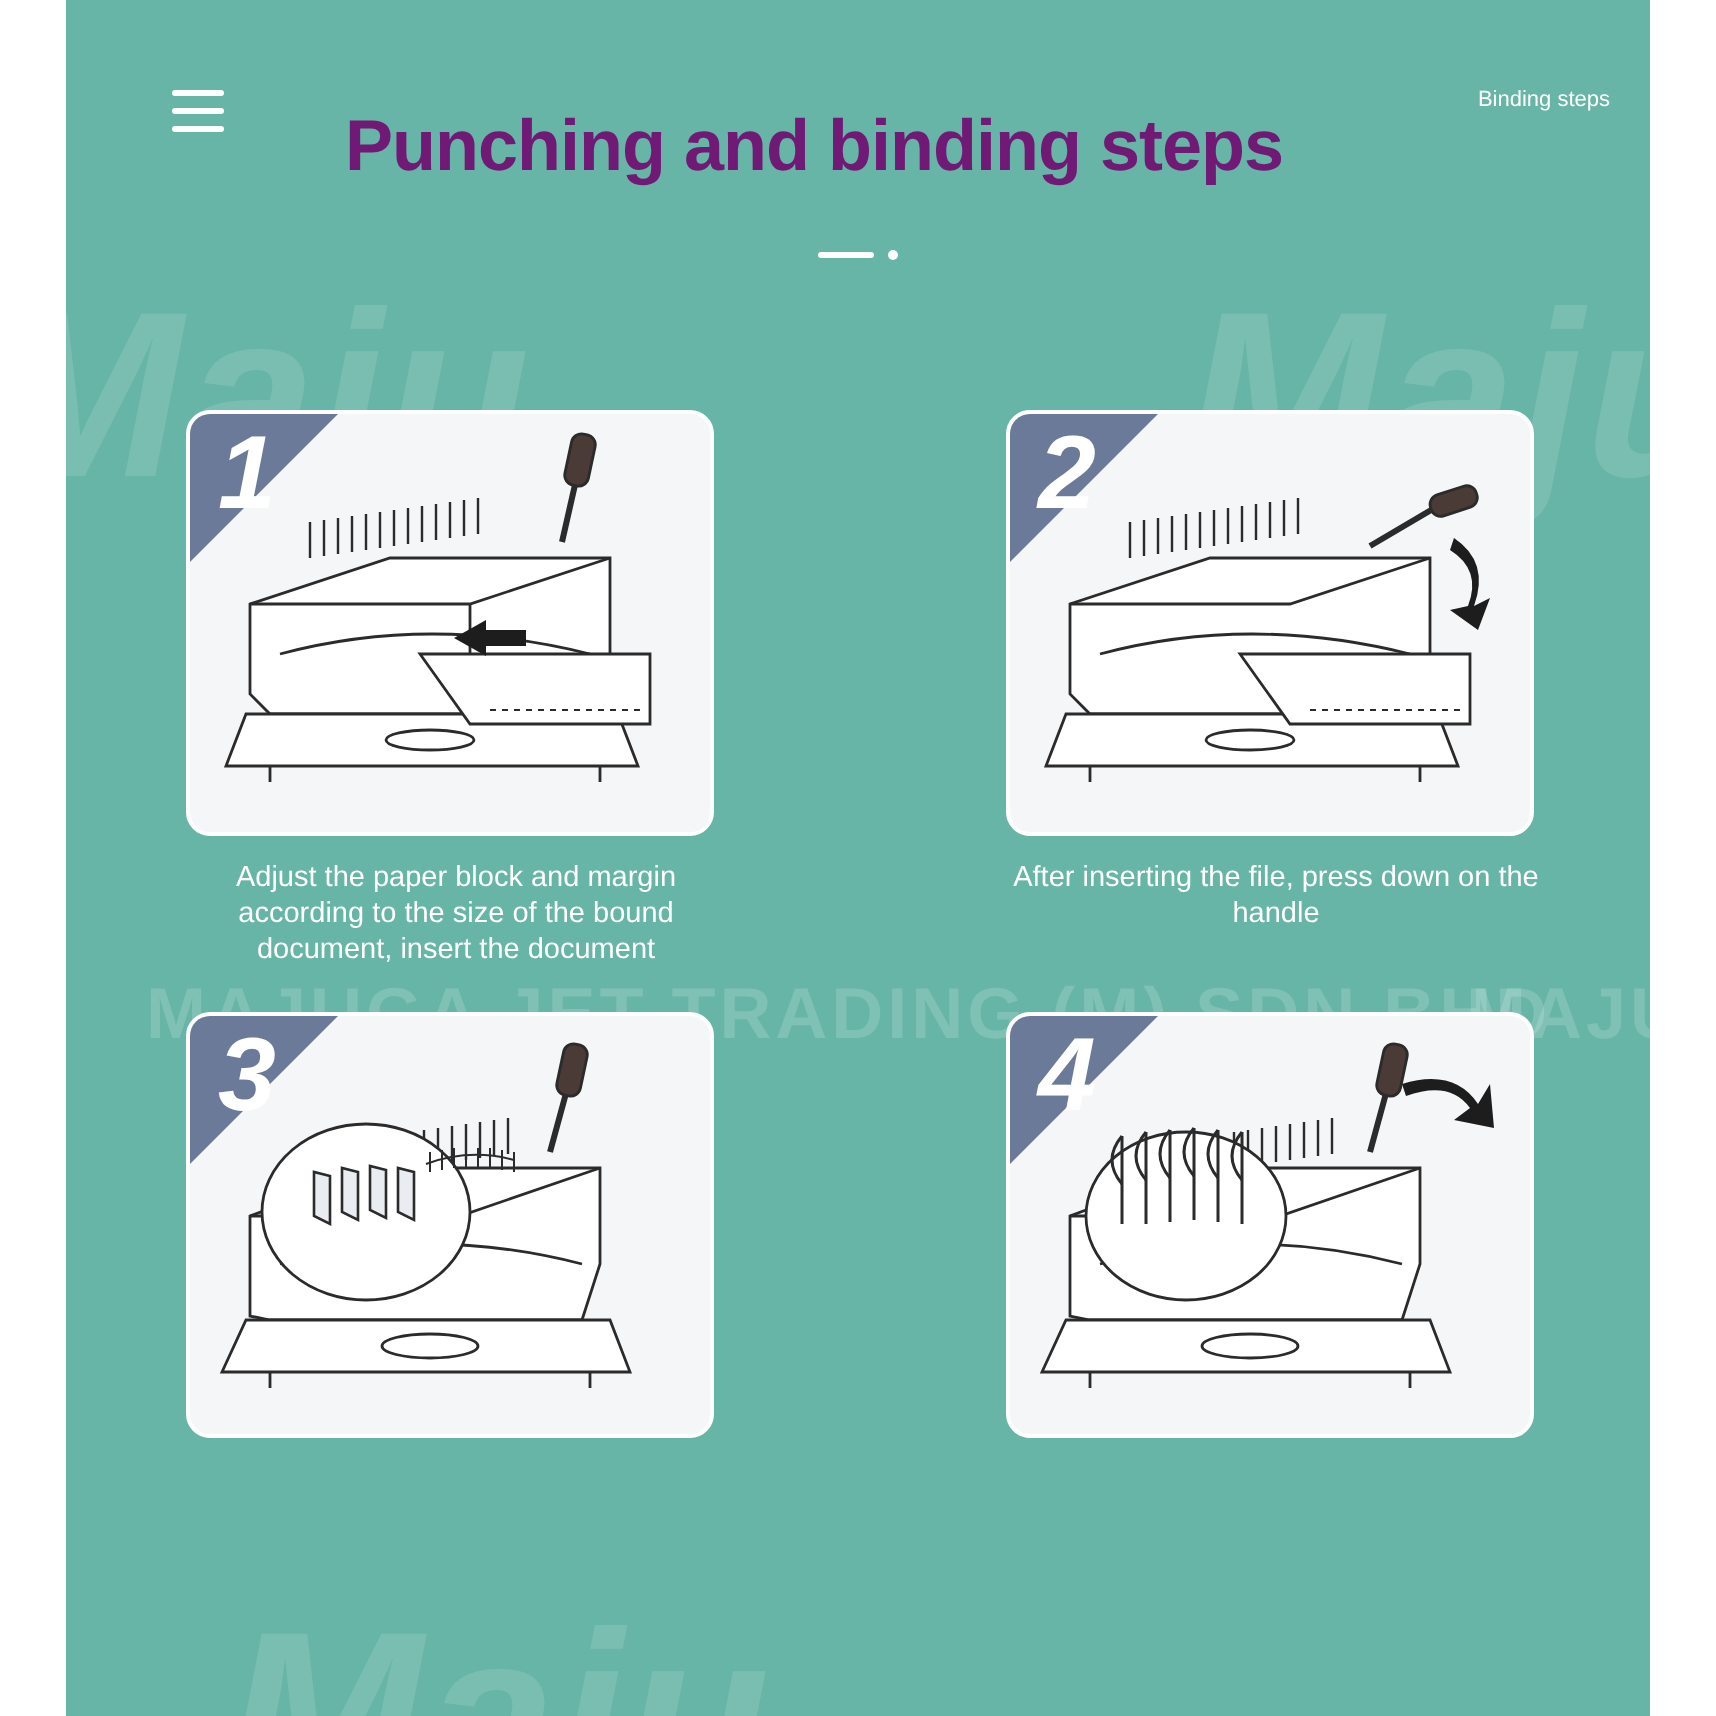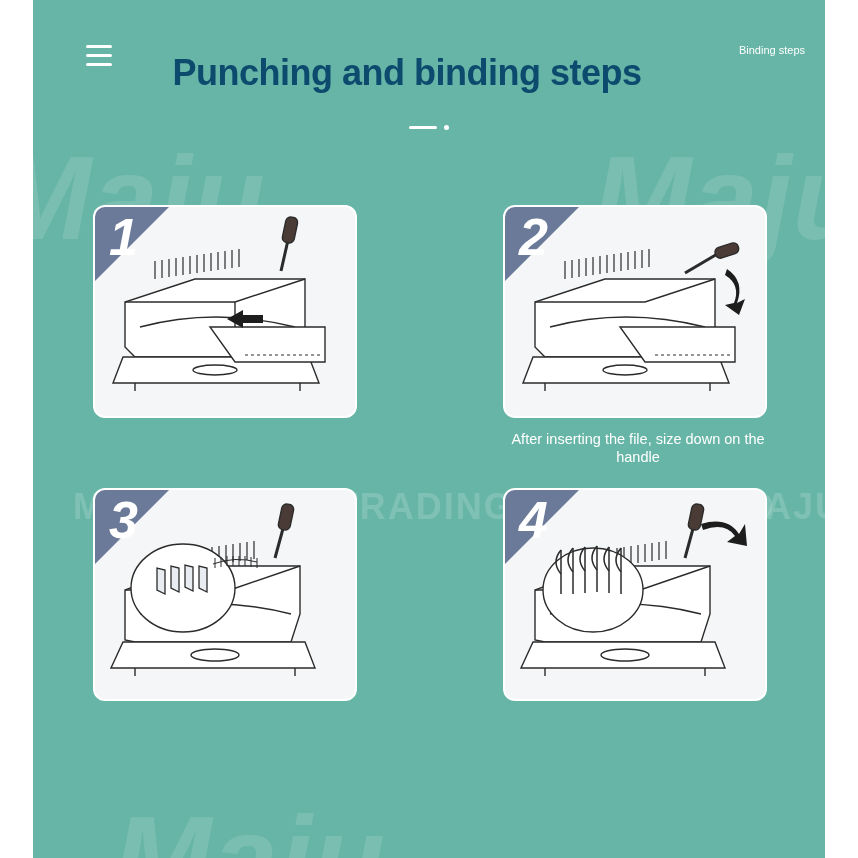--- a/index.html
+++ b/index.html
@@ -69,21 +69,21 @@
     font-size: 11px;
     font-weight: normal;
     line-height: 13px;
   }
   .title {
     position: absolute;
     left: 0;
     top: 52px;
     width: 748px;
     text-align: center;
-    color: #0c4a6e;
+    color: #701a75;
     font-size: 36px;
     font-weight: bold;
     letter-spacing: -0.5px;
   }
   .divider {
     position: absolute;
     left: 0;
     top: 120px;
     width: 792px;
     height: 14px;
@@ -206,20 +206,21 @@
                 <path d="M186 64 L196 20" stroke-width="3"></path>
                 <rect x="189" y="10" width="12" height="26" rx="5" fill="#4a3b36" stroke="#2b2b2b" transform="rotate(12 195 23)"></rect>
                 <path d="M115 120 L230 120 L230 155 L140 155 Z" fill="#ffffff" stroke="#2b2b2b"></path>
                 <path d="M150 148 L228 148" stroke-dasharray="3 3" stroke-width="1"></path>
               </g>
               <path d="M168 108 L148 108 L148 103 L132 112 L148 121 L148 116 L168 116 Z" fill="#1d1d1d"></path>
             </svg>
             <div class="corner-tri"></div>
             <div class="step-num">1</div>
           </div>
+          <div class="caption">Adjust the paper block and margin according to the size of the bound document, insert the document</div>
         </div>
 
         <div class="cell">
           <div class="card">
             <svg class="machine" width="260" height="209" viewBox="0 0 260 209">
               <g fill="none" stroke="#2b2b2b" stroke-width="1.4">
                 <path d="M30 140 L30 95 L100 72 L210 72 L210 120 L200 150 L40 150 Z" fill="#ffffff"></path>
                 <path d="M30 95 L140 95 L210 72"></path>
                 <path d="M45 120 Q120 100 200 120"></path>
                 <g stroke-width="1.2">
@@ -231,21 +232,21 @@
                 <path d="M180 66 L214 46" stroke-width="3"></path>
                 <rect x="210" y="38" width="24" height="11" rx="5" fill="#4a3b36" stroke="#2b2b2b" transform="rotate(-18 222 44)"></rect>
                 <path d="M115 120 L230 120 L230 155 L140 155 Z" fill="#ffffff" stroke="#2b2b2b"></path>
                 <path d="M150 148 L228 148" stroke-dasharray="3 3" stroke-width="1"></path>
               </g>
               <path d="M222 62 Q240 74 232 96 L240 92 L234 108 L220 98 L229 96 Q236 78 220 68 Z" fill="#1d1d1d"></path>
             </svg>
             <div class="corner-tri"></div>
             <div class="step-num">2</div>
           </div>
-          <div class="caption">After inserting the file, size down on the handle</div>
+          <div class="caption">After inserting the file, press down on the handle</div>
         </div>
 
       </div>
 
       <div class="row">
 
         <div class="cell">
           <div class="card">
             <svg class="machine" width="260" height="209" viewBox="0 0 260 209">
               <g fill="none" stroke="#2b2b2b" stroke-width="1.4">

